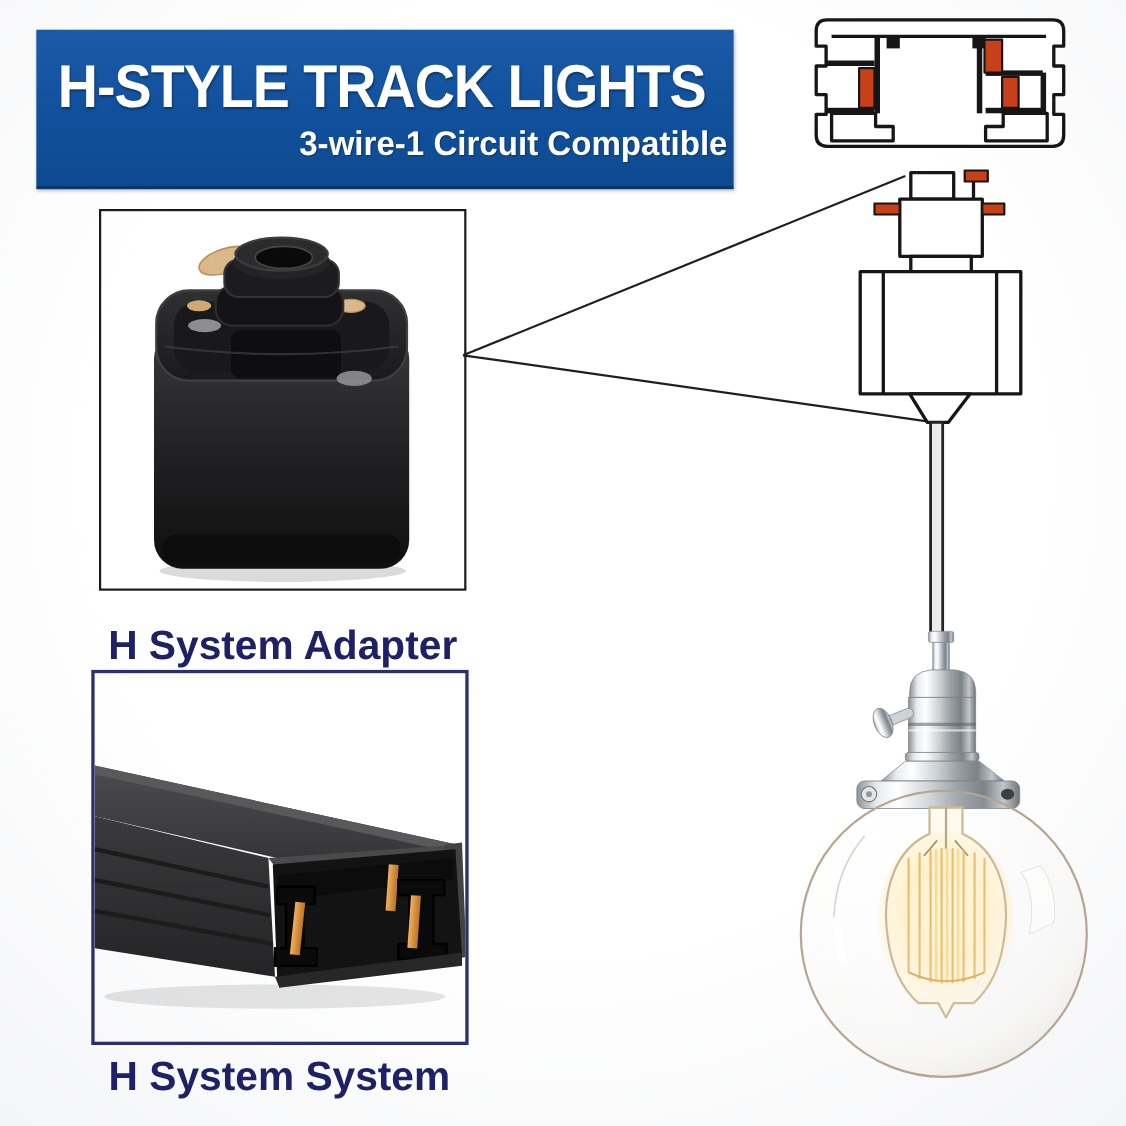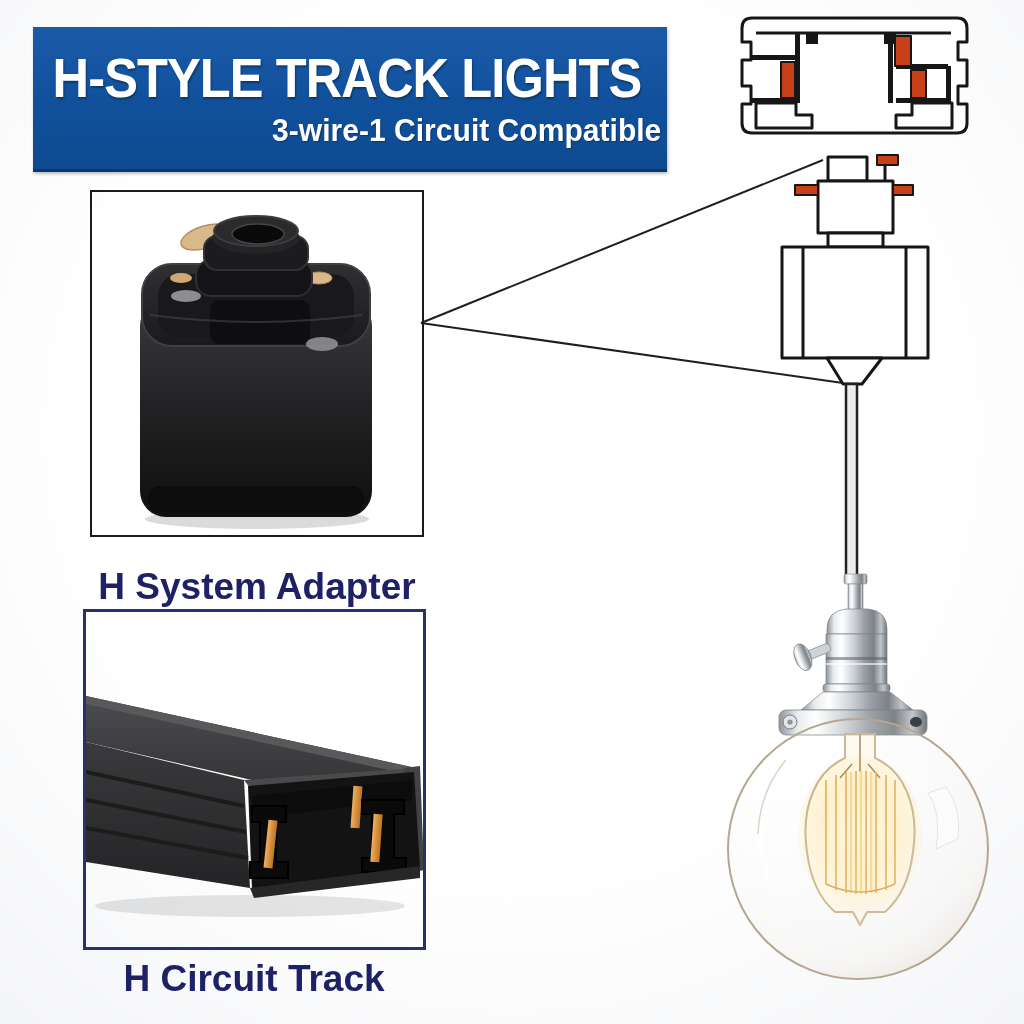--- a/index.html
+++ b/index.html
@@ -246,13 +246,13 @@
 
 <div class="banner">
   <div class="banner-title">H-STYLE TRACK LIGHTS</div>
   <div class="banner-subtitle">3-wire-1 Circuit Compatible</div>
 </div>
 
 <div class="photo-frame frame-adapter"></div>
 <div class="photo-frame frame-track"></div>
 
 <div class="panel-label label-adapter">H System Adapter</div>
-<div class="panel-label label-track">H Circuit Track</div>
+<div class="panel-label label-track">H System System</div>
 
 </body></html>

